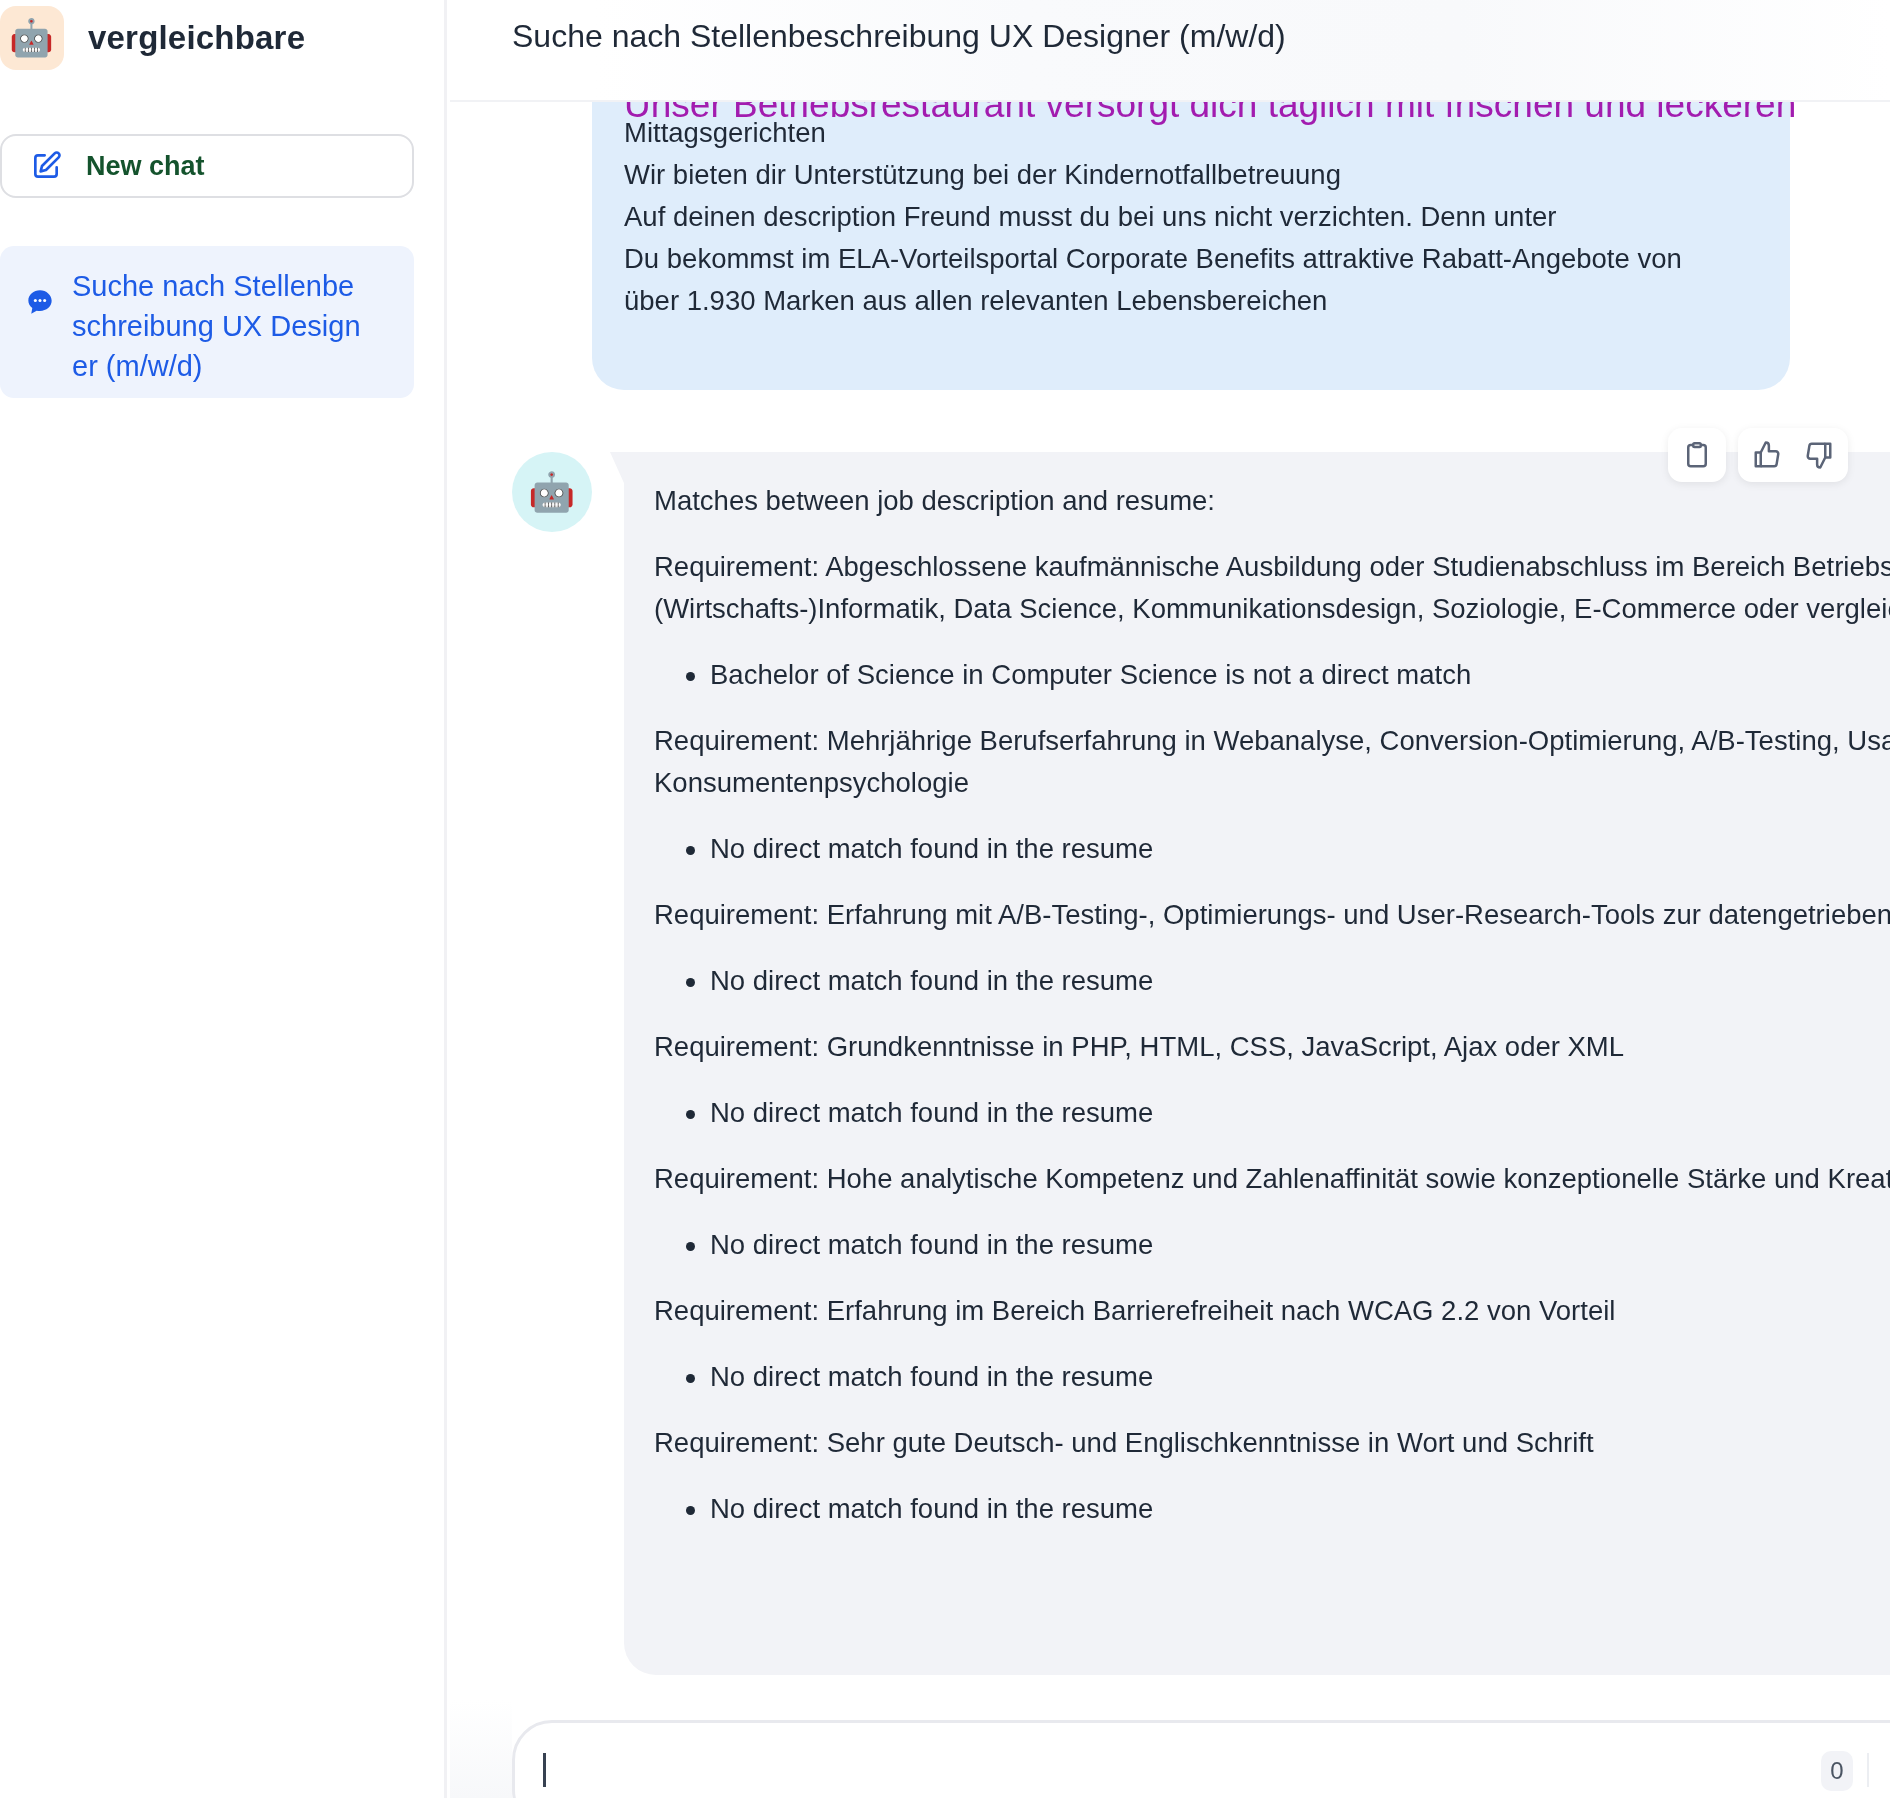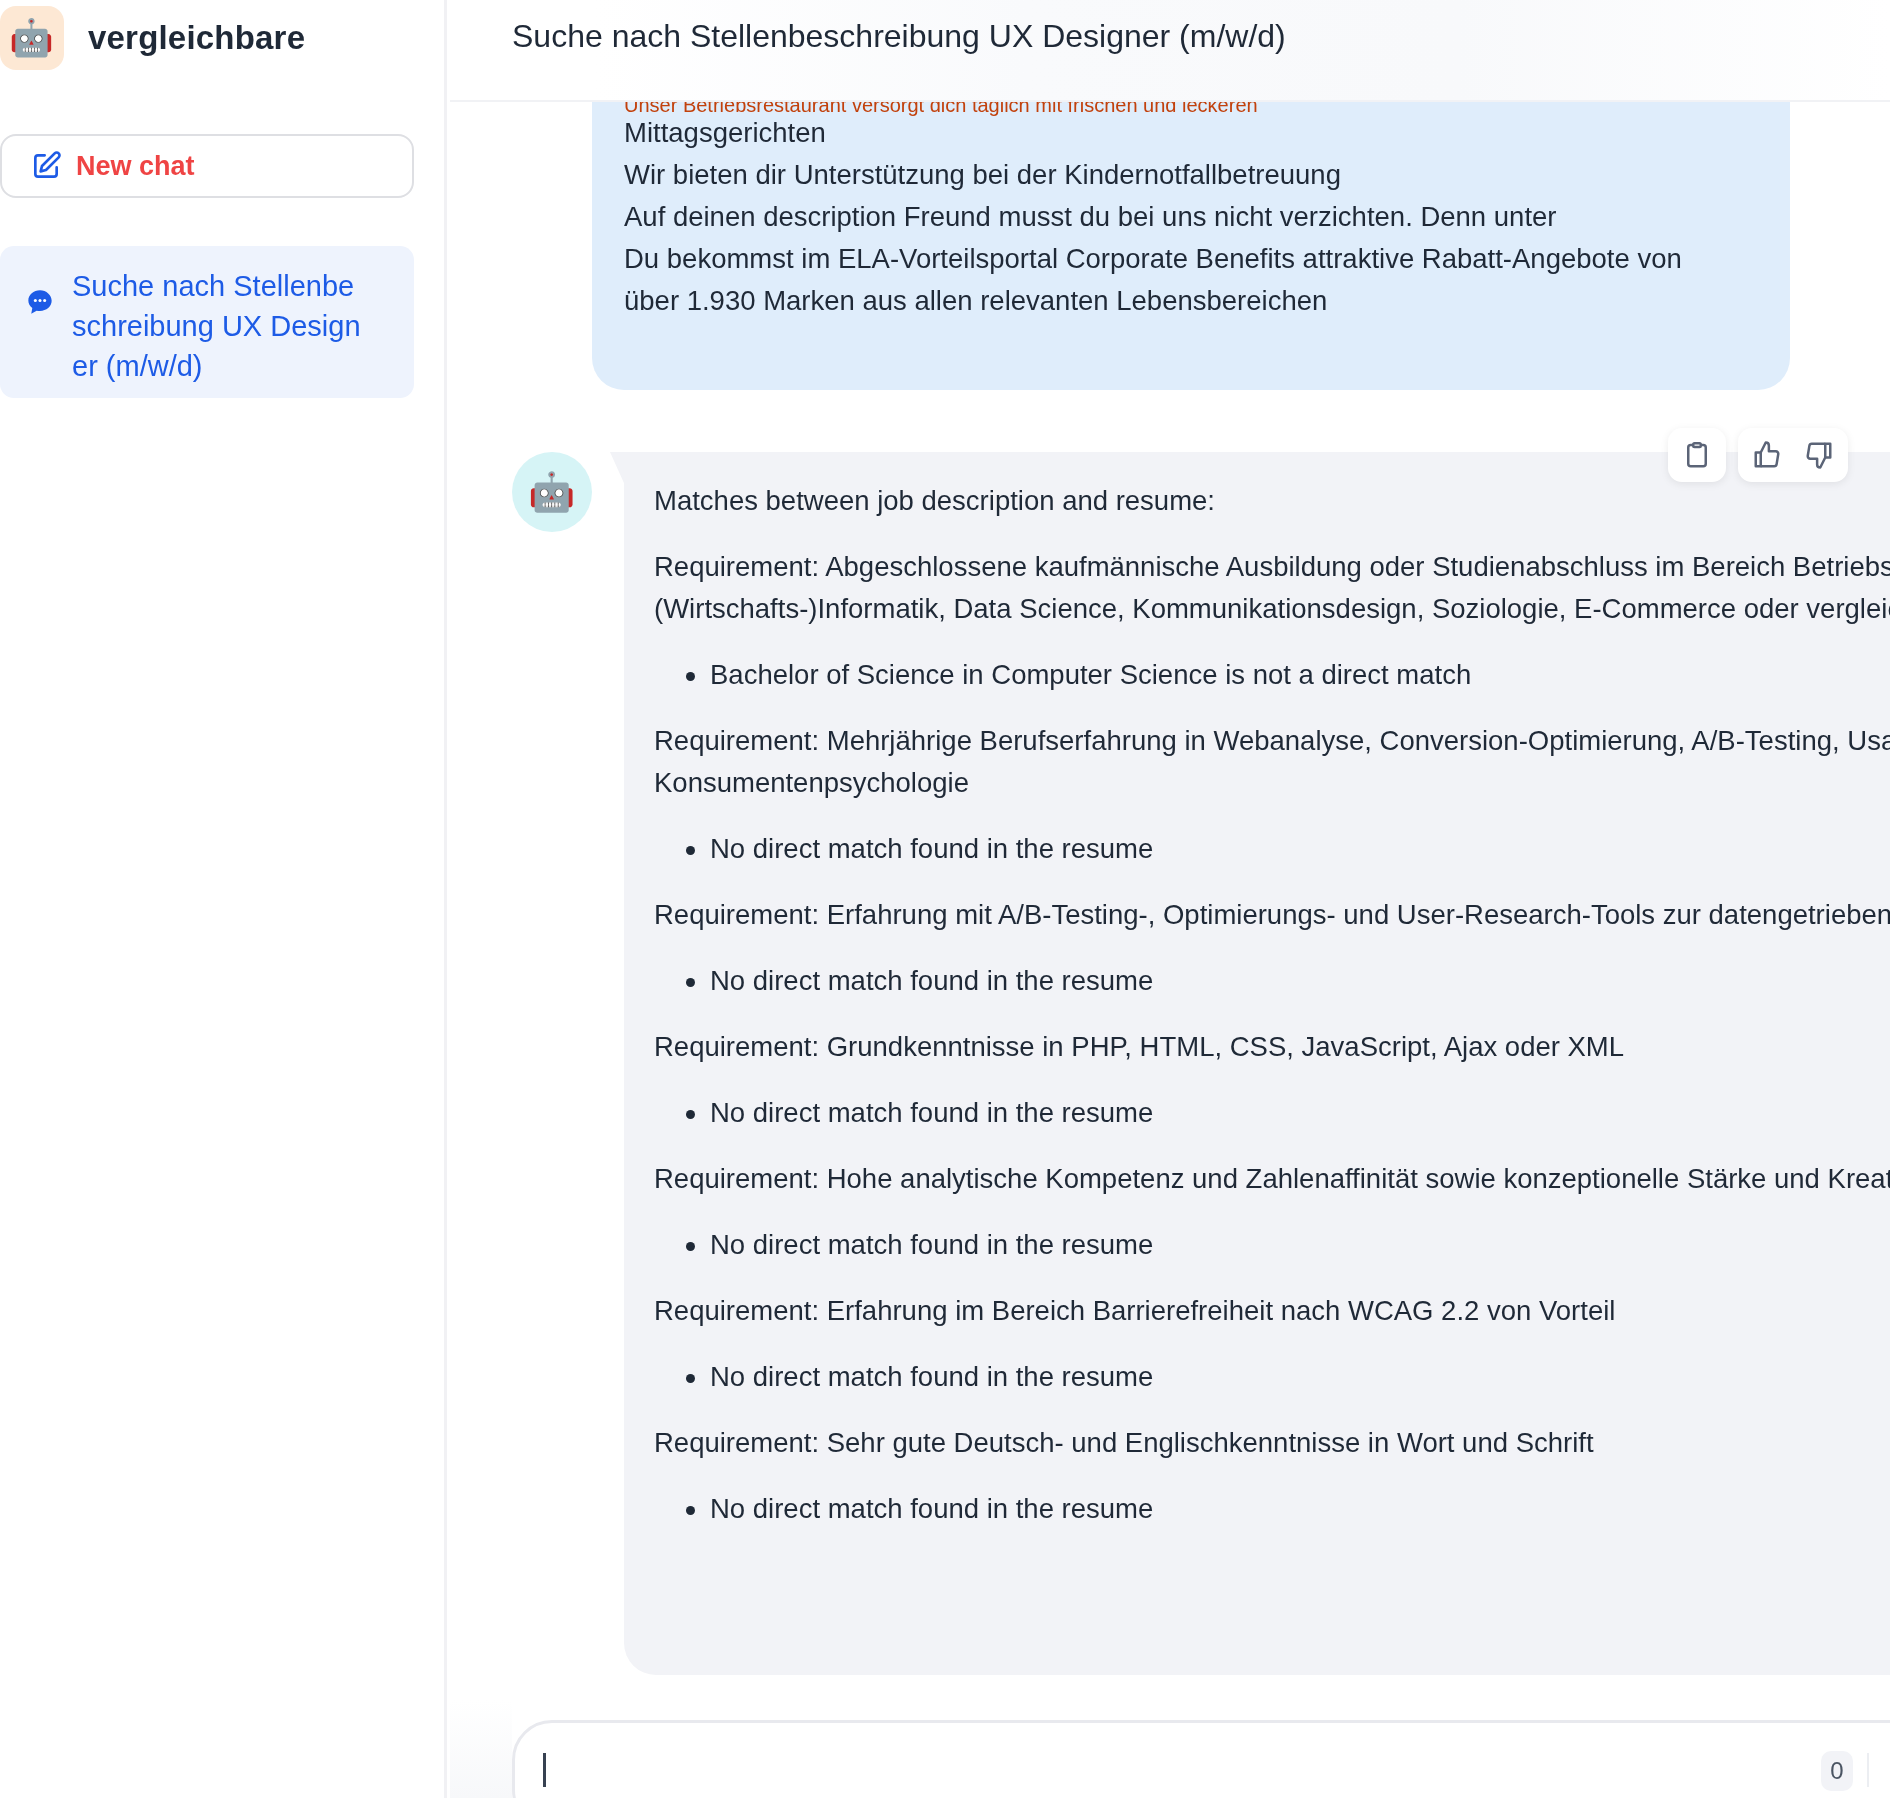--- a/index.html
+++ b/index.html
@@ -6,32 +6,32 @@
   html, body { width: 1890px; height: 1798px; overflow: hidden; background: #ffffff; }
   body { font-family: "Liberation Sans", "DejaVu Sans", sans-serif; color: #1f2937; position: relative; }
 
   
   .sidebar { position: absolute; left: 0; top: 0; width: 447px; height: 1798px; background: #ffffff; border-right: 3px solid #f1f1f4; }
   .brand { position: absolute; left: 0; top: 6px; height: 64px; display: flex; align-items: center; }
   .brand-logo { width: 64px; height: 64px; border-radius: 16px; background: #fde8d4; display: flex; align-items: center; justify-content: center; font-size: 36px; }
   .brand-name { margin-left: 24px; font-size: 33px; font-weight: 700; color: #1f2937; letter-spacing: 0.2px; }
   .new-chat { position: absolute; left: 0; top: 134px; width: 414px; height: 64px; border: 2px solid #dedfe3; border-radius: 16px; background: #fff; display: flex; align-items: center; padding-left: 28px; cursor: pointer; }
   .new-chat svg { width: 32px; height: 32px; }
-  .new-chat-label { margin-left: 14px; font-size: 27px; font-weight: 600; color: #ef4444; }
+  .new-chat-label { margin-left: 24px; font-size: 27px; font-weight: 600; color: #14532d; }
   .chat-item { position: absolute; left: 0; top: 246px; width: 414px; height: 152px; border-radius: 14px; background: #eef3fd; padding: 20px 24px 0 26px; display: flex; cursor: pointer; }
   .chat-item svg { width: 28px; height: 28px; margin-top: 22px; flex-shrink: 0; }
   .chat-item-label { margin-left: 18px; font-size: 29px; line-height: 40px; color: #1d5be6; font-weight: 500; width: 290px; word-break: break-all; }
 
   
   .main { position: absolute; left: 450px; top: 0; width: 1440px; height: 1798px; overflow: hidden; }
   .header { position: absolute; left: 0; top: 0; width: 1440px; height: 102px; background: linear-gradient(90deg, #ffffff 0%, #ffffff 10%, #f9fafc 40%, #f8f9fb 70%, #ffffff 100%); border-bottom: 2px solid #f1f2f5; z-index: 5; }
   .header-title { position: absolute; left: 62px; top: 18px; font-size: 32px; font-weight: 500; color: #1f2937; }
 
   .user-bubble { position: absolute; left: 142px; top: 40px; width: 1198px; height: 350px; background: #dfedfb; border-radius: 0 0 32px 32px; padding: 72px 30px 0 32px; font-size: 27.5px; line-height: 42px; color: #1f2937; }
-  .user-bubble .cut { position: absolute; left: 32px; top: 44px; font-size: 20px; line-height: 42px; color: #c2410c; }
+  .user-bubble .cut { position: absolute; left: 32px; top: 44px; font-size: 37px; line-height: 42px; color: #a21caf; }
   .user-line { white-space: nowrap; }
 
   .bot-avatar { position: absolute; left: 62px; top: 452px; width: 80px; height: 80px; border-radius: 50%; background: #d6f4f6; display: flex; align-items: center; justify-content: center; font-size: 38px; }
   .bot-bubble { position: absolute; left: 174px; top: 452px; width: 1648px; height: 1223px; background: #f2f3f7; border-radius: 0 0 32px 32px; padding: 28px 40px 0 30px; font-size: 27.5px; line-height: 42px; color: #1f2937; }
   .bot-tail { position: absolute; left: 160px; top: 452px; width: 18px; height: 40px; background: #f2f3f7; clip-path: polygon(0 0, 100% 0, 100% 100%); }
   .bot-bubble p { margin-bottom: 24px; }
   .bot-bubble ul { list-style: none; margin: 0 0 24px 0; }
   .bot-bubble li { position: relative; padding-left: 56px; }
   .bot-bubble li::before { content: ""; position: absolute; left: 32px; top: 18px; width: 9px; height: 9px; border-radius: 50%; background: #1f2937; }
 

